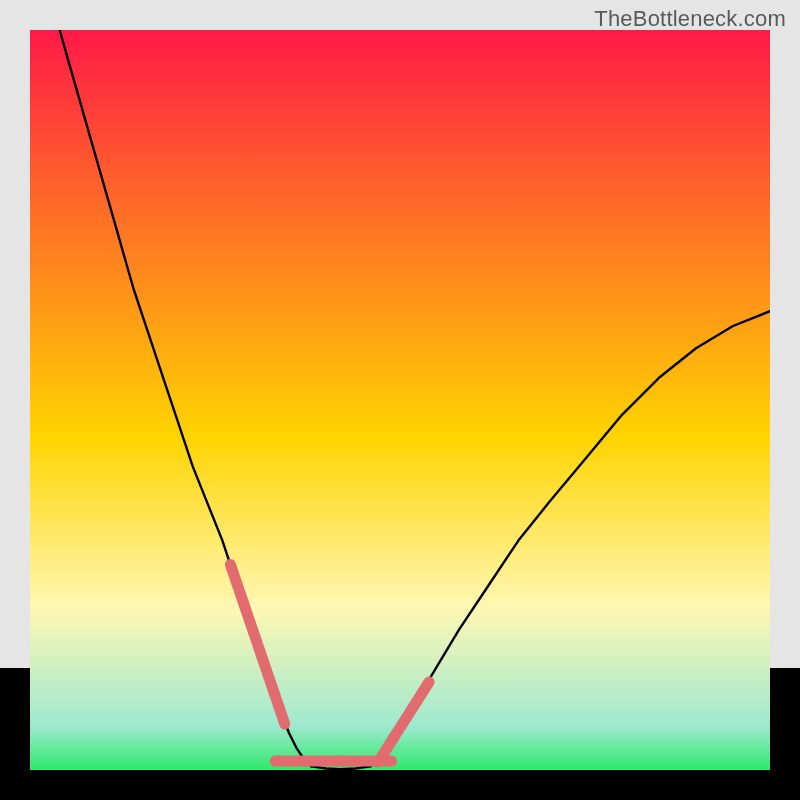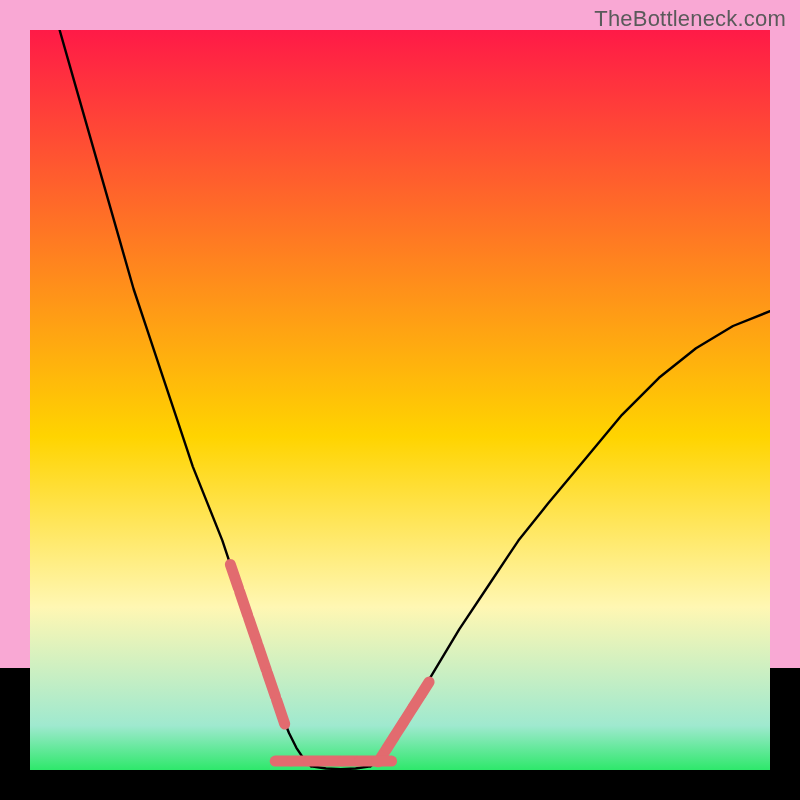--- a/index.html
+++ b/index.html
@@ -8,21 +8,21 @@
     width: 800px;
     height: 800px;
     background: #000;
     font-family: Arial, Helvetica, sans-serif;
     overflow: hidden;
   }
   .frame {
     position: relative;
     width: 800px;
     height: 668px;
-    background: #f9a8d4;
+    background: #e5e5e5;
   }
   .watermark {
     position: absolute;
     top: 6px;
     right: 14px;
     color: #5a5a5a;
     font-size: 22px;
     font-weight: 500;
     letter-spacing: 0.2px;
     z-index: 50;

